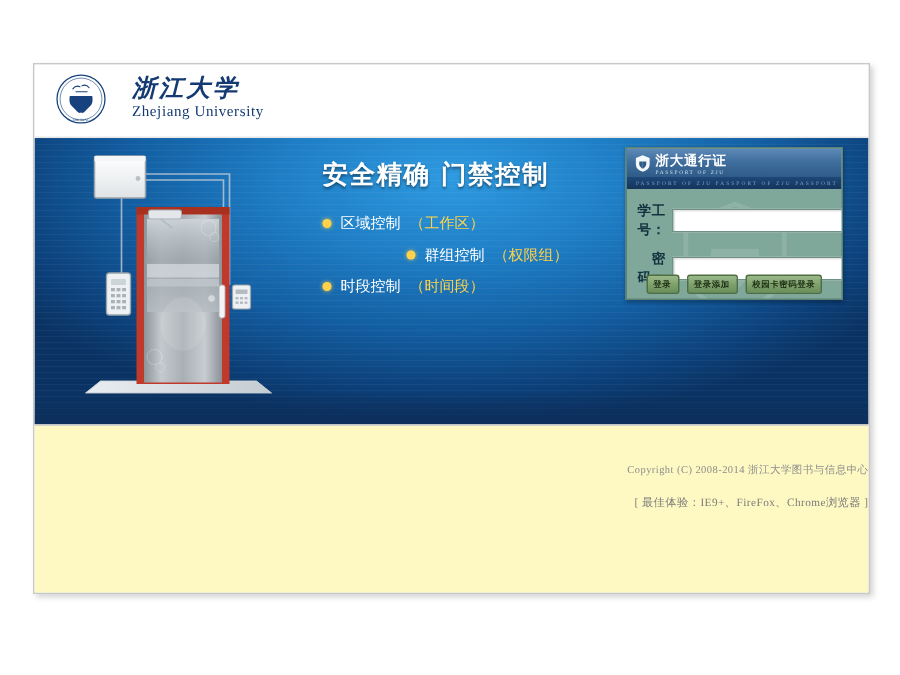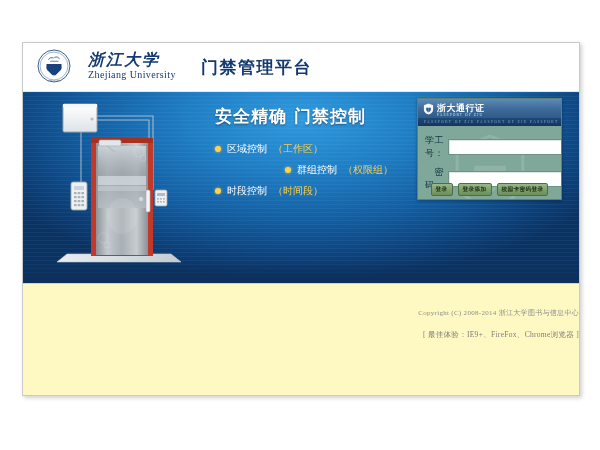--- a/index.html
+++ b/index.html
@@ -84,21 +84,21 @@
     text-shadow:0 1px 2px rgba(0,0,0,.45);
     font-family:"DejaVu Sans","Liberation Sans",sans-serif;
   }
   #bullet-list{ list-style:none; margin:14px 0 0 0; padding:0; }
   #bullet-list li{
     display:flex; align-items:center; gap:6px;
     font-size:10px; color:#ffffff; margin-bottom:7px;
     white-space:nowrap;
     font-family:"DejaVu Sans","Liberation Sans",sans-serif;
   }
-  #bullet-list li:nth-child(2){ margin-left:22px;padding-left:48px; }
+  #bullet-list li:nth-child(2){ margin-left:8px;padding-left:48px; }
   #bullet-list li:nth-child(3){ }
   .bullet-dot{
     width:6px;height:6px;border-radius:50%;
     background:#ffd24a; flex:0 0 auto;
     box-shadow:0 0 3px rgba(255,210,74,.8);
   }
   .bullet-main{ color:#ffffff; }
   .bullet-paren{ color:#ffd24a; }
 
   
@@ -140,21 +140,21 @@
   }
   .strip-text{
     font-size:3.6px; color:#7fa8d0; letter-spacing:1.4px;
     padding-left:6px;
     font-family:"Liberation Serif","DejaVu Serif",serif;
   }
   #login-body{ position:relative; padding:8px 7px 0 7px; }
   .field-row{ display:flex; align-items:center; margin-bottom:6px; }
   .field-label{
     width:46px; text-align:right;
-    font-size:9px; color:#12323f; font-weight:normal;
+    font-size:9px; color:#12323f; font-weight:bold;
     letter-spacing:.5px; padding-right:4px;
     font-family:"DejaVu Sans","Liberation Sans",sans-serif;
   }
   .field-input{
     flex:1; height:12px;
     background:#ffffff;
     border:1px solid #6d9184;
     box-shadow:inset 1px 1px 1px rgba(0,0,0,.12);
   }
   #button-row{
@@ -209,21 +209,20 @@
         <path d="M52 24 Q60 20 66 28" fill="none" stroke="#17427d" stroke-width="2.2" stroke-linecap="round"></path>
         <path d="M40 36 L62 36" stroke="#17427d" stroke-width="2" stroke-linecap="round"></path>
         <text x="50" y="93" font-size="7" fill="#17427d" text-anchor="middle" font-family="Liberation Serif, serif">ZHEJIANG</text>
       </svg>
       <span id="logo-wordmark">
         <span id="logo-cn">浙江大学</span>
         <span id="logo-en">Zhejiang University</span>
       </span>
     </div>
 
-    <div id="platform-title">门禁管理平台</div>
   </div>
 
   <div id="banner">
     <div id="banner-lines"></div>
 
     <svg id="door-art" width="140" height="172" viewBox="0 0 140 172">
       <defs>
         <linearGradient id="doorMetal" x1="0" y1="0" x2="1" y2="0">
           <stop offset="0%" stop-color="#8d9499"></stop>
           <stop offset="22%" stop-color="#c3c9cd"></stop>

